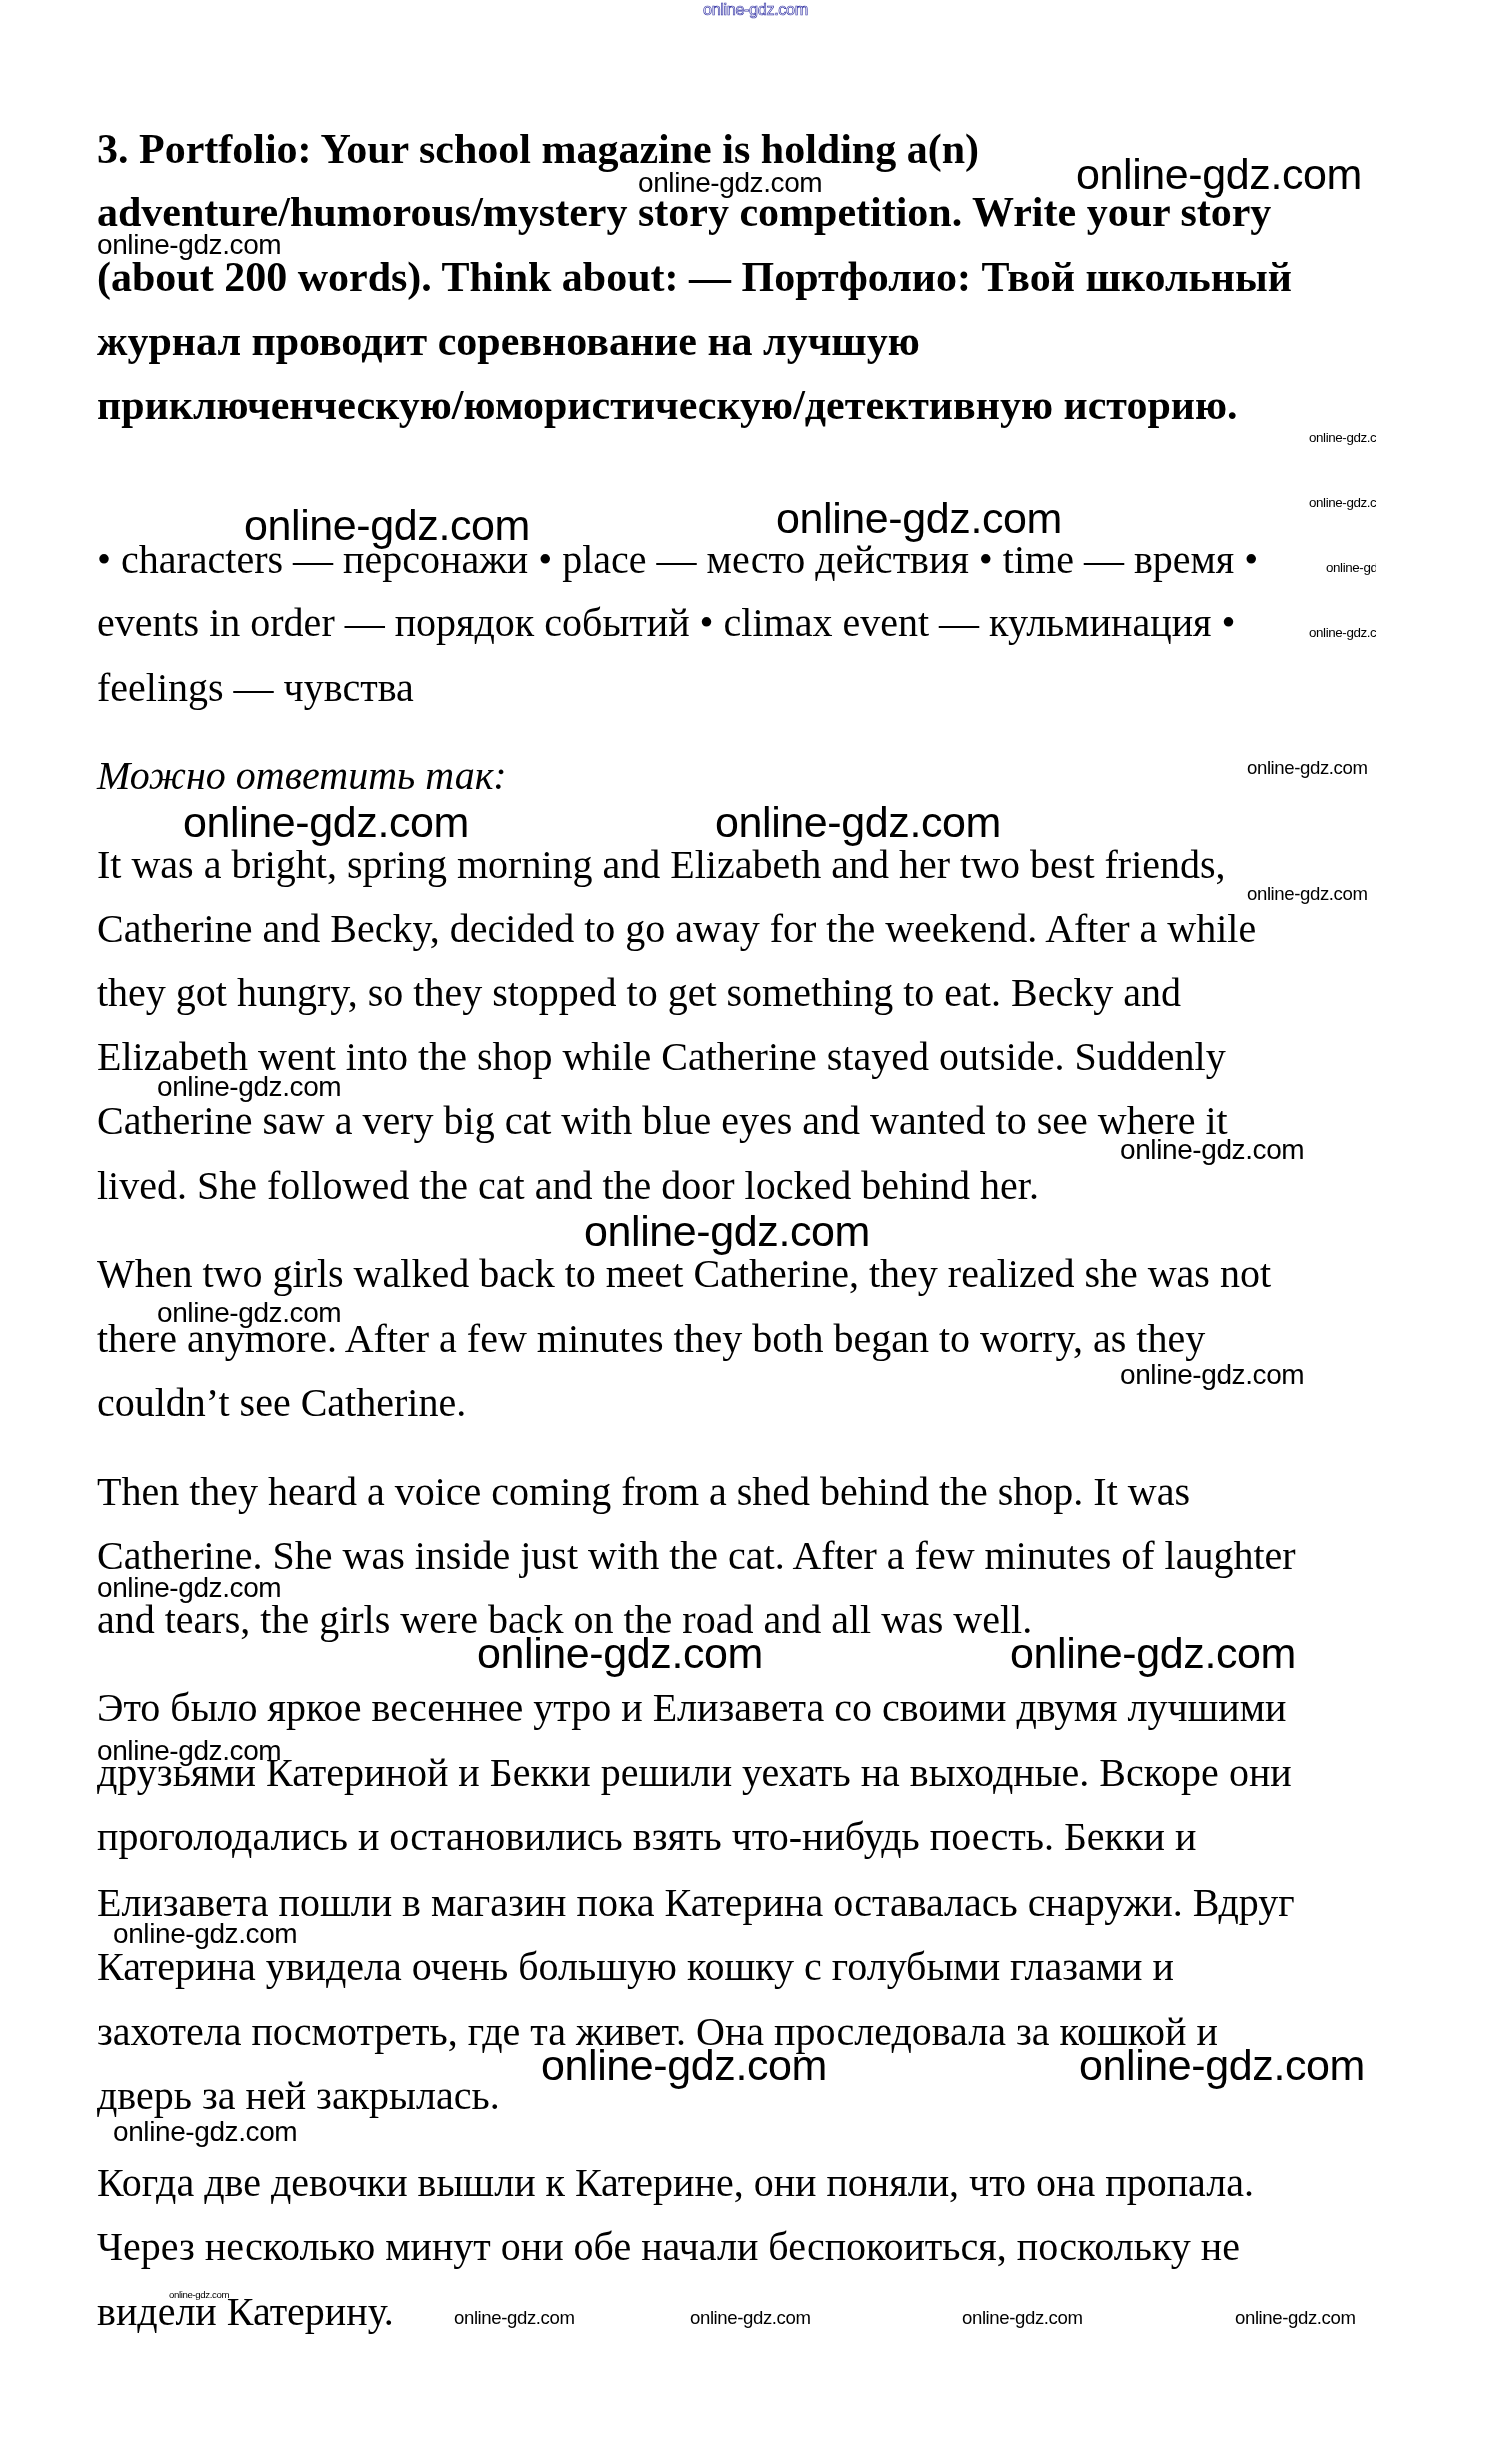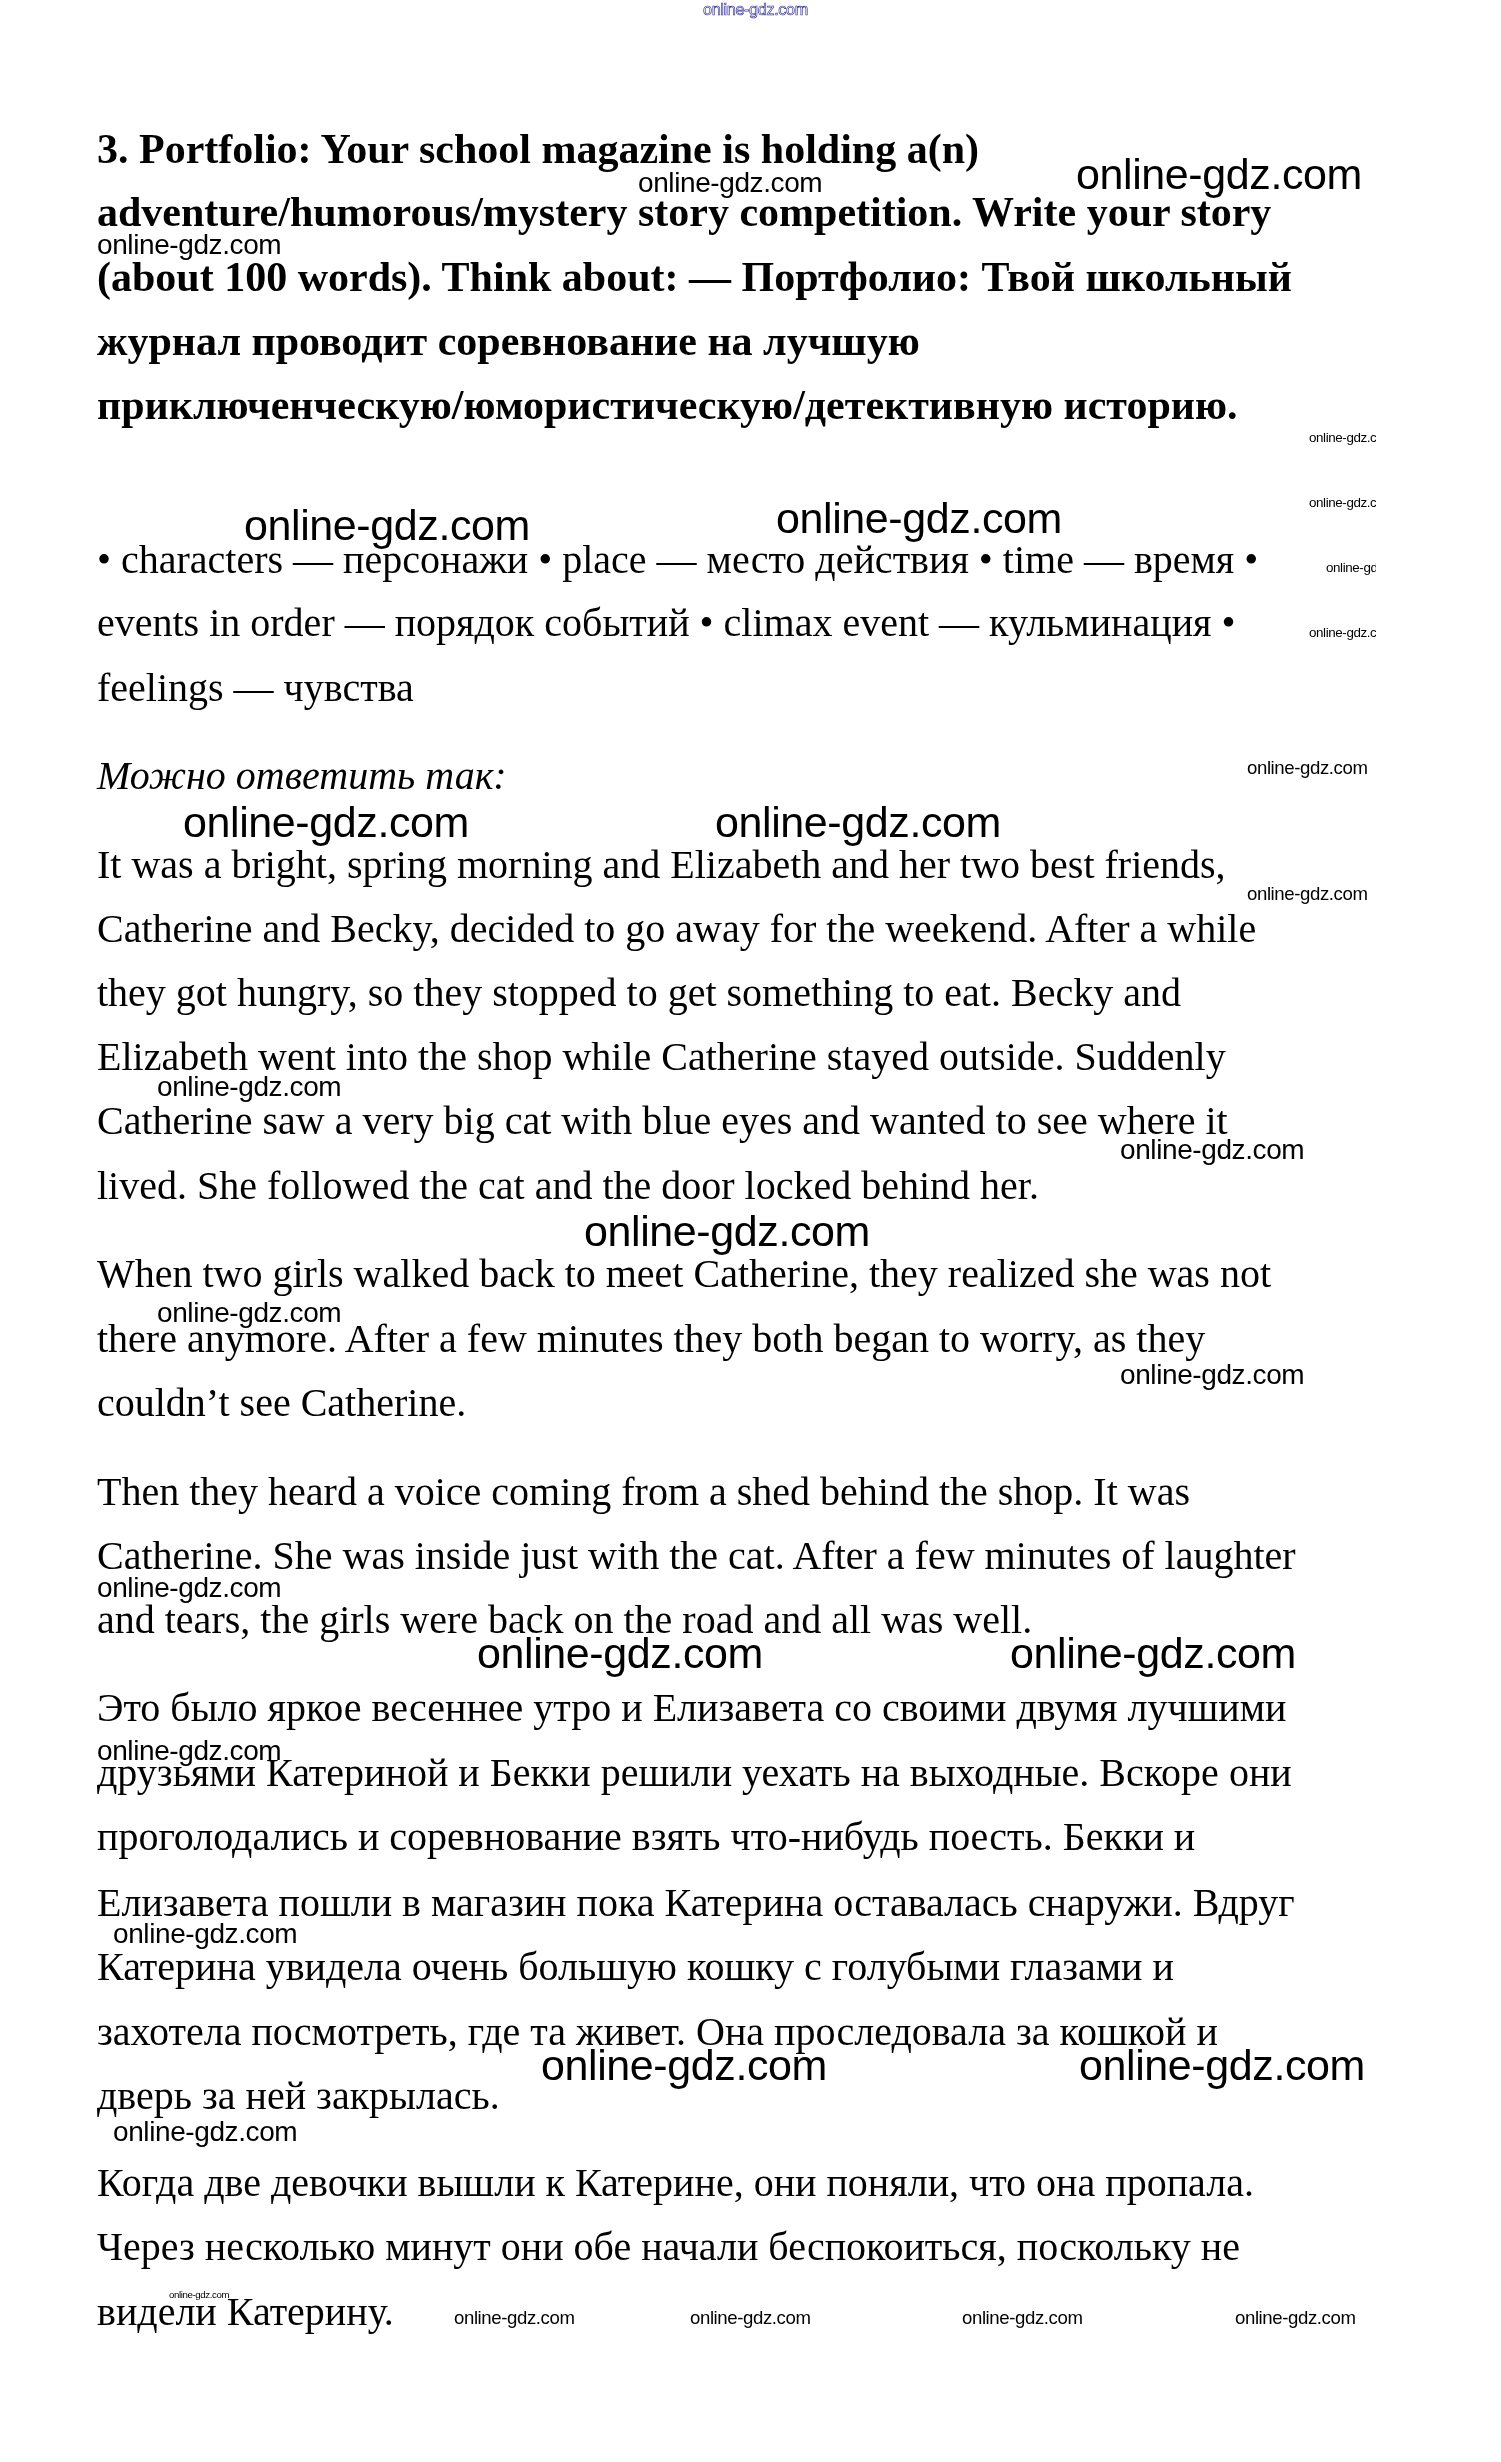--- a/index.html
+++ b/index.html
@@ -46,21 +46,21 @@
 </style>
 </head>
 <body>
 
 <div id="page">
 
   <div class="wm top">online-gdz.com</div>
 
   <div class="ln h" style="top:149px">3. Portfolio: Your school magazine is holding a(n)</div>
   <div class="ln h" style="top:212px">adventure/humorous/mystery story competition. Write your story</div>
-  <div class="ln h" style="top:277px">(about 100 words). Think about: — Портфолио: Твой школьный</div>
+  <div class="ln h" style="top:277px">(about 200 words). Think about: — Портфолио: Твой школьный</div>
   <div class="ln h" style="top:341px">журнал проводит соревнование на лучшую</div>
   <div class="ln h" style="top:405px">приключенческую/юмористическую/детективную историю.</div>
 
   <div class="ln" style="top:559px">• characters — персонажи • place — место действия • time — время •</div>
   <div class="ln" style="top:622px">events in order — порядок событий • climax event — кульминация •</div>
   <div class="ln" style="top:687px">feelings — чувства</div>
 
   <div class="ln it" style="top:775px">Можно ответить так:</div>
 
   <div class="ln" style="top:864px">It was a bright, spring morning and Elizabeth and her two best friends,</div>
@@ -73,21 +73,21 @@
   <div class="ln" style="top:1338px">there anymore. After a few minutes they both began to worry, as they</div>
   <div class="ln" style="top:1273px">When two girls walked back to meet Catherine, they realized she was not</div>
   <div class="ln" style="top:1402px">couldn’t see Catherine.</div>
 
   <div class="ln" style="top:1491px">Then they heard a voice coming from a shed behind the shop. It was</div>
   <div class="ln" style="top:1555px">Catherine. She was inside just with the cat. After a few minutes of laughter</div>
   <div class="ln" style="top:1619px">and tears, the girls were back on the road and all was well.</div>
 
   <div class="ln" style="top:1707px">Это было яркое весеннее утро и Елизавета со своими двумя лучшими</div>
   <div class="ln" style="top:1772px">друзьями Катериной и Бекки решили уехать на выходные. Вскоре они</div>
-  <div class="ln" style="top:1836px">проголодались и соревнование взять что-нибудь поесть. Бекки и</div>
+  <div class="ln" style="top:1836px">проголодались и остановились взять что-нибудь поесть. Бекки и</div>
   <div class="ln" style="top:1902px">Елизавета пошли в магазин пока Катерина оставалась снаружи. Вдруг</div>
   <div class="ln" style="top:1966px">Катерина увидела очень большую кошку с голубыми глазами и</div>
   <div class="ln" style="top:2031px">захотела посмотреть, где та живет. Она проследовала за кошкой и</div>
   <div class="ln" style="top:2095px">дверь за ней закрылась.</div>
 
   <div class="ln" style="top:2182px">Когда две девочки вышли к Катерине, они поняли, что она пропала.</div>
   <div class="ln" style="top:2246px">Через несколько минут они обе начали беспокоиться, поскольку не</div>
   <div class="ln" style="top:2311px">видели Катерину.</div>
 
   <div class="wm xl" style="left:1076px; top:174px">online-gdz.com</div>

